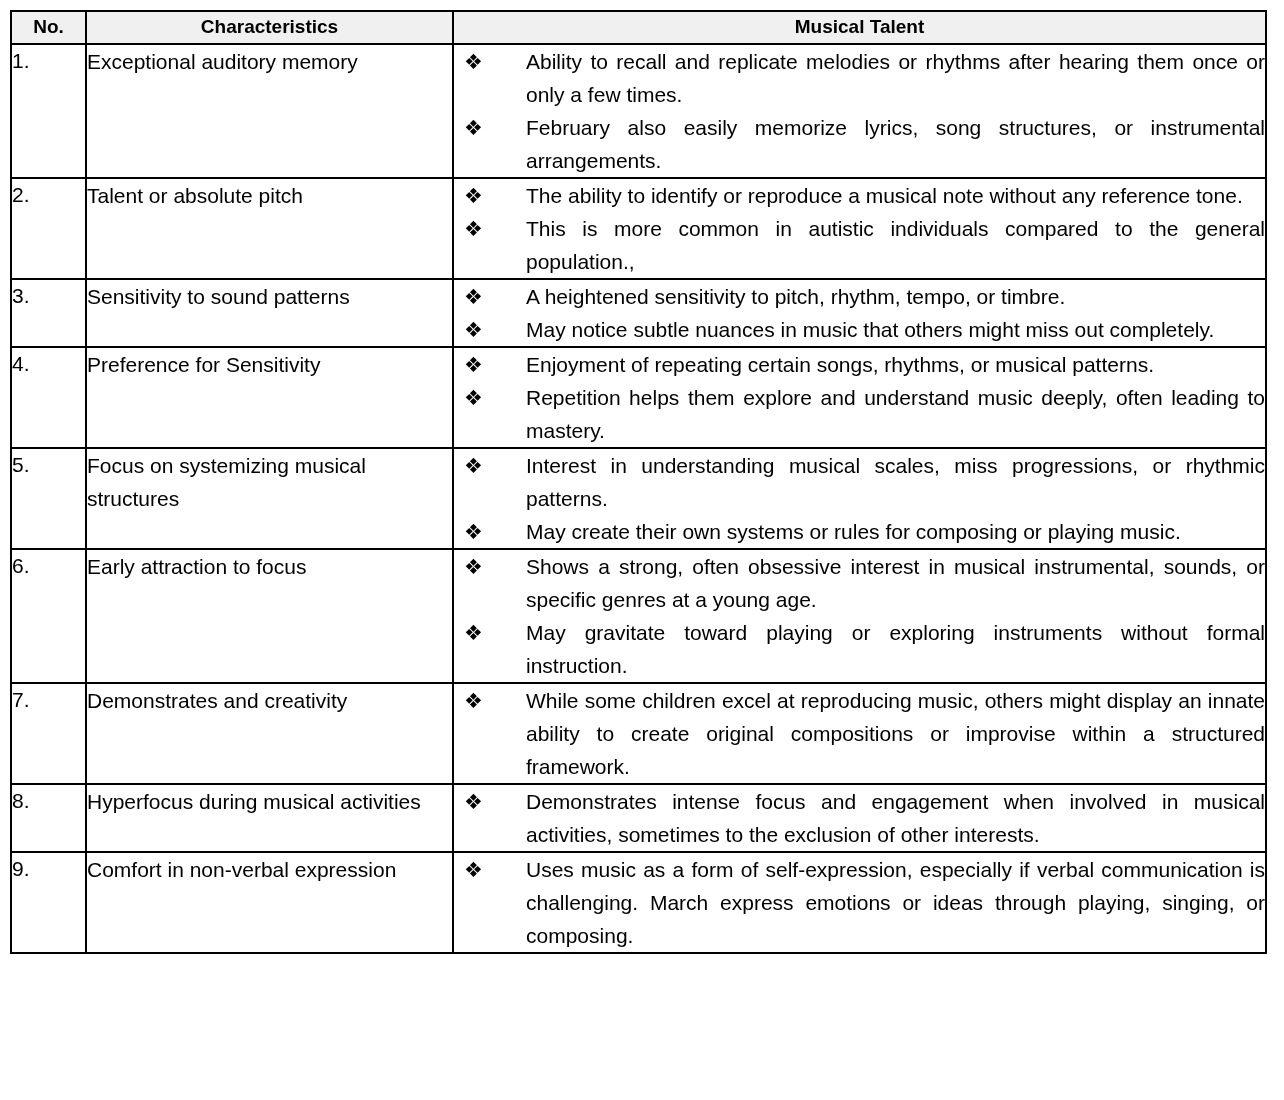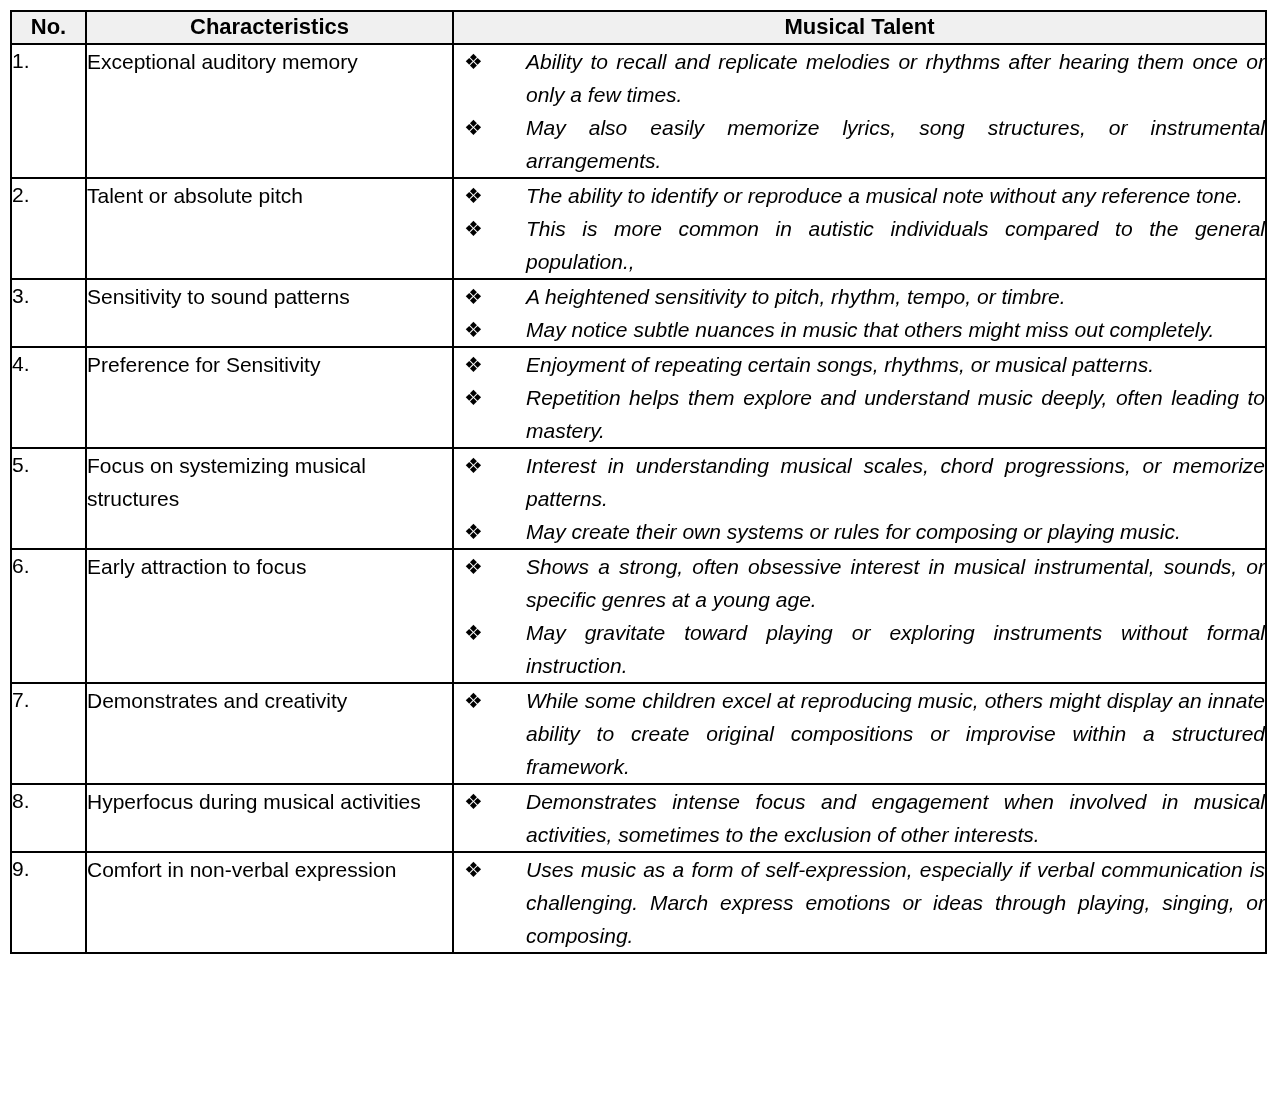--- a/index.html
+++ b/index.html
@@ -33,21 +33,21 @@
     padding: 0;
   }
   col.c-no      { width: 75px; }
   col.c-char    { width: 367px; }
   col.c-talent  { width: 813px; }
 
   thead th {
     background: #f0f0f0;
     text-align: center;
     font-weight: bold;
-    font-size: 22px;
+    font-size: 19px;
     line-height: 29px;
     height: 31px;
     padding: 1px 4px 2px 4px;
   }
 
   td.cell-no {
     font-size: 21px;
     line-height: 32px;
     padding: 4px 0 4px 12px;
     text-align: left;
@@ -81,21 +81,20 @@
   }
   ul.bullets > li .bullet-mark {
     position: absolute;
     left: 10px;
     top: 0;
     font-size: 21px;
     line-height: 33px;
   }
   ul.bullets > li .bullet-text {
     display: block;
-    font-style: italic;
   }
 </style>
 </head>
 <body>
 
 <div class="page">
   <table class="talent-table">
     <colgroup>
       <col class="c-no">
       <col class="c-char">
@@ -113,21 +112,21 @@
           <td class="cell-no">1.</td>
           <td class="cell-char">Exceptional auditory memory</td>
           <td class="cell-talent">
             <ul class="bullets">
               <li>
                 <span class="bullet-mark">❖</span>
                 <span class="bullet-text">Ability to recall and replicate melodies or rhythms after hearing them once or only a few times.</span>
               </li>
               <li>
                 <span class="bullet-mark">❖</span>
-                <span class="bullet-text">May also easily memorize lyrics, song structures, or instrumental arrangements.</span>
+                <span class="bullet-text">February also easily memorize lyrics, song structures, or instrumental arrangements.</span>
               </li>
             </ul>
           </td>
         </tr>
         <tr>
           <td class="cell-no">2.</td>
           <td class="cell-char">Talent or absolute pitch</td>
           <td class="cell-talent">
             <ul class="bullets">
               <li>
@@ -173,21 +172,21 @@
             </ul>
           </td>
         </tr>
         <tr>
           <td class="cell-no">5.</td>
           <td class="cell-char">Focus on systemizing musical structures</td>
           <td class="cell-talent">
             <ul class="bullets">
               <li>
                 <span class="bullet-mark">❖</span>
-                <span class="bullet-text">Interest in understanding musical scales, chord progressions, or memorize patterns.</span>
+                <span class="bullet-text">Interest in understanding musical scales, miss progressions, or rhythmic patterns.</span>
               </li>
               <li>
                 <span class="bullet-mark">❖</span>
                 <span class="bullet-text">May create their own systems or rules for composing or playing music.</span>
               </li>
             </ul>
           </td>
         </tr>
         <tr>
           <td class="cell-no">6.</td>

